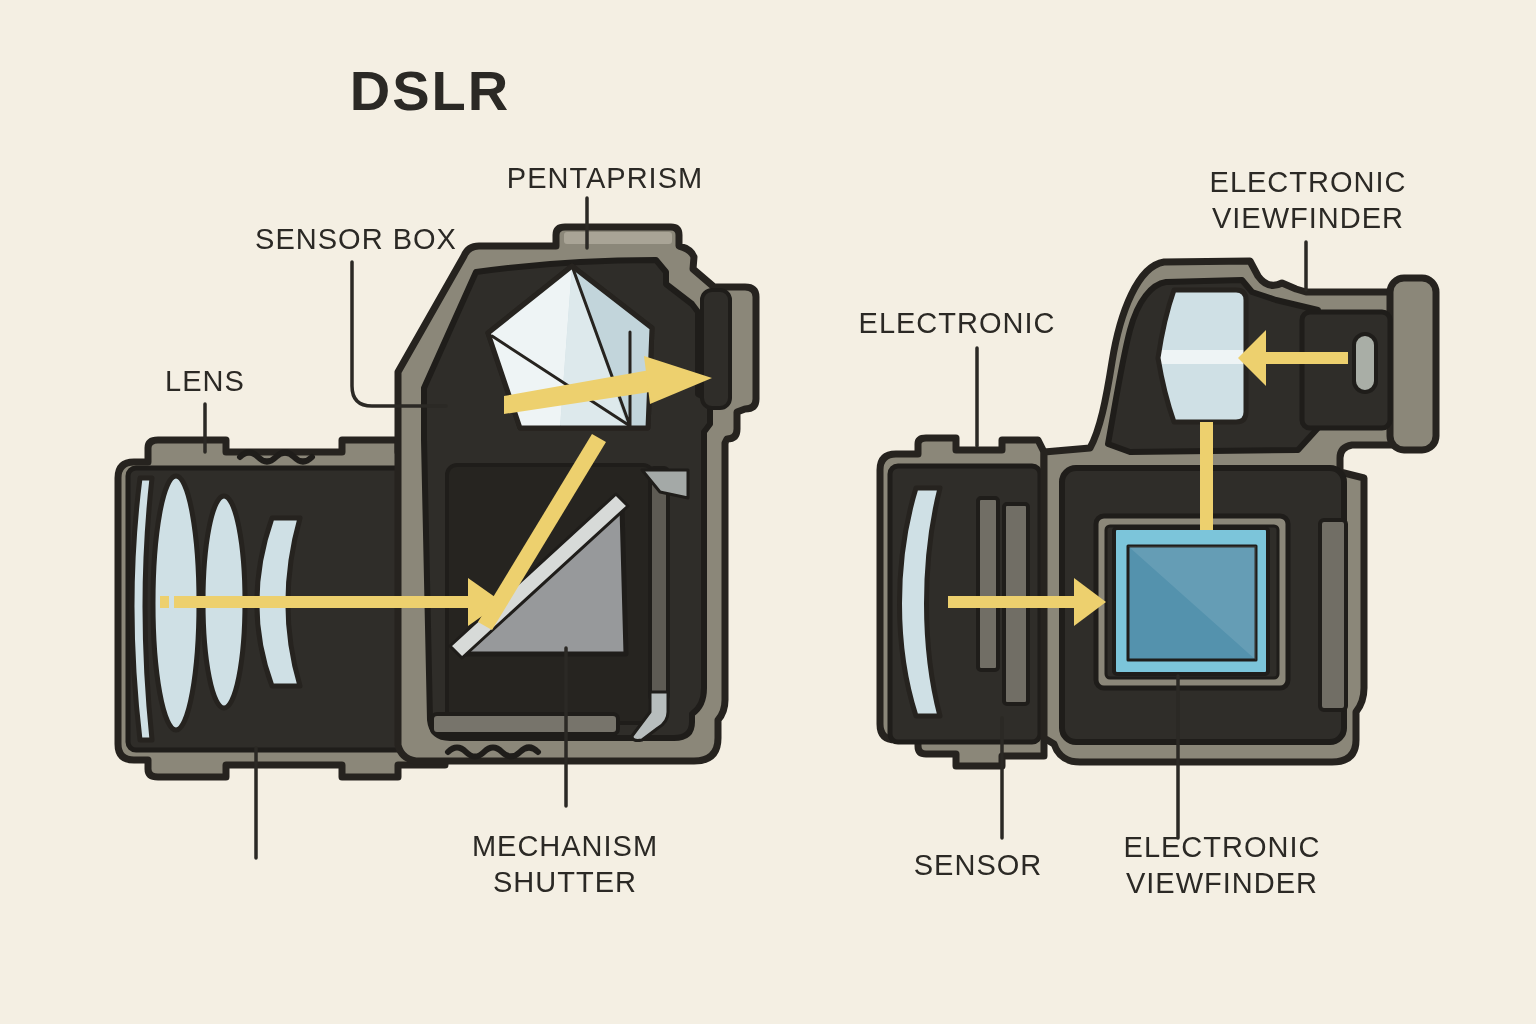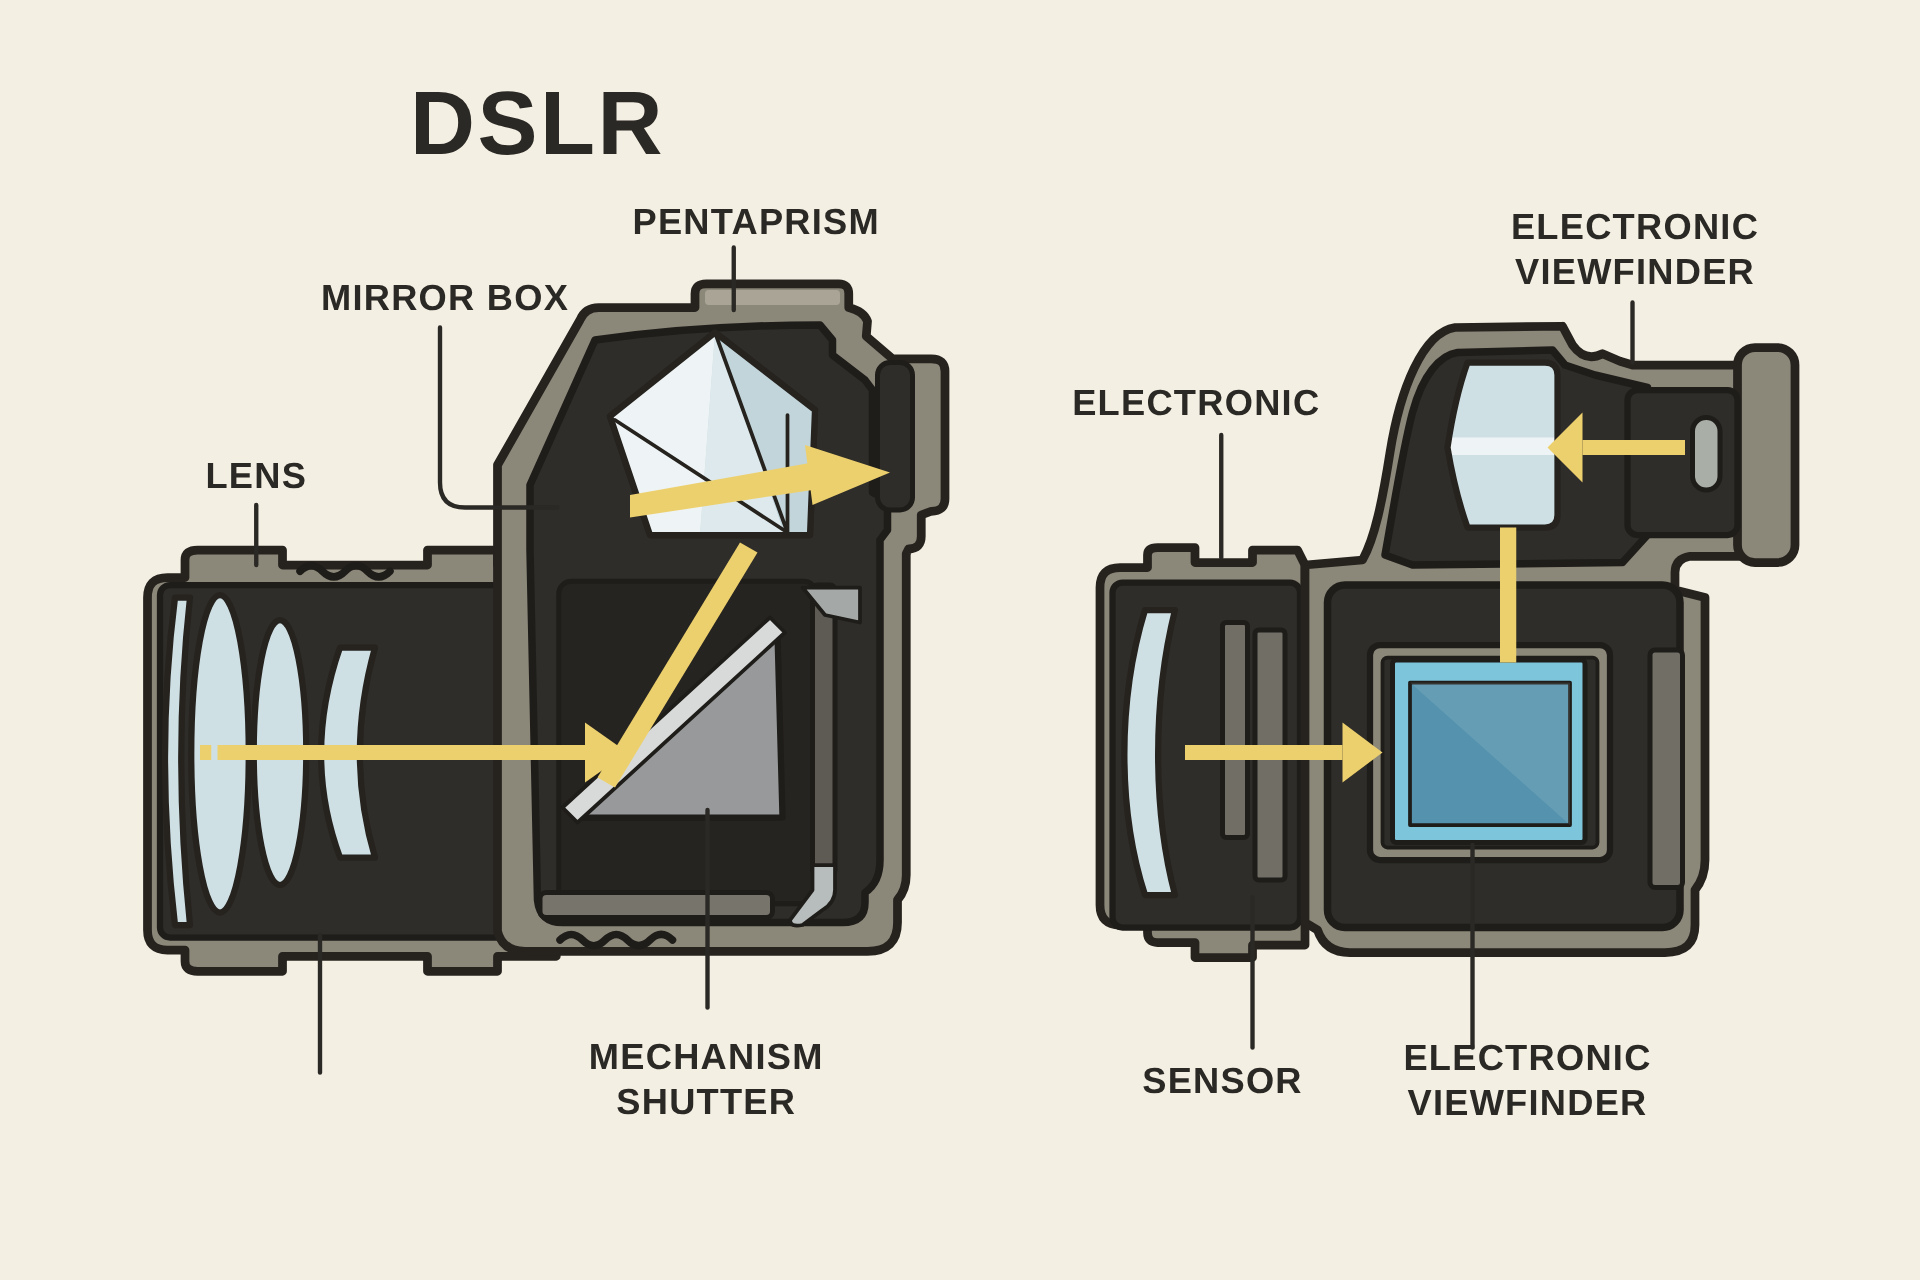--- a/index.html
+++ b/index.html
@@ -5,27 +5,27 @@
   html,body{margin:0;padding:0;}
   body{
     width:1536px;height:1024px;position:relative;overflow:hidden;
     background:var(--bg,#f4efe3);
     font-family:"Liberation Sans","DejaVu Sans",sans-serif;
   }
   .stage{position:absolute;inset:0;width:1536px;height:1024px;}
   svg{position:absolute;left:0;top:0;}
   .lbl{
     position:absolute;transform:translateX(-50%);
-    color:var(--ink,#2b2925);font-weight:bold;white-space:nowrap;
+    color:var(--ink,#2b2925);font-weight:normal;white-space:nowrap;
     text-align:center;line-height:36px;letter-spacing:1px;font-size:29px;
   }
   .title{
     position:absolute;transform:translateX(-50%);
     color:var(--ink,#2b2925);font-weight:bold;white-space:nowrap;
-    font-size:72px;letter-spacing:2px;
+    font-size:56px;letter-spacing:2px;
   }
 </style>
 </head>
 <body>
 
 <div class="stage">
 
 <svg width="1536" height="1024" viewBox="0 0 1536 1024">
   <g stroke-linejoin="round" stroke-linecap="round">
 
@@ -136,21 +136,21 @@
       <path d="M1306,242 V290"></path>
       <path d="M1002,718 V838"></path>
       <path d="M1178,676 V838"></path>
     </g>
   </g>
 </svg>
 
 <div class="title" style="left:430px;top:58px">DSLR</div>
 
 <div class="lbl" style="left:605px;top:160px">PENTAPRISM</div>
-<div class="lbl" style="left:356px;top:221px">MIRROR BOX</div>
+<div class="lbl" style="left:356px;top:221px">SENSOR BOX</div>
 <div class="lbl" style="left:205px;top:363px">LENS</div>
 <div class="lbl" style="left:565px;top:828px">
   <div>MECHANISM</div>
   <div>SHUTTER</div>
 </div>
 
 <div class="lbl" style="left:1308px;top:164px">
   <div>ELECTRONIC</div>
   <div>VIEWFINDER</div>
 </div>

